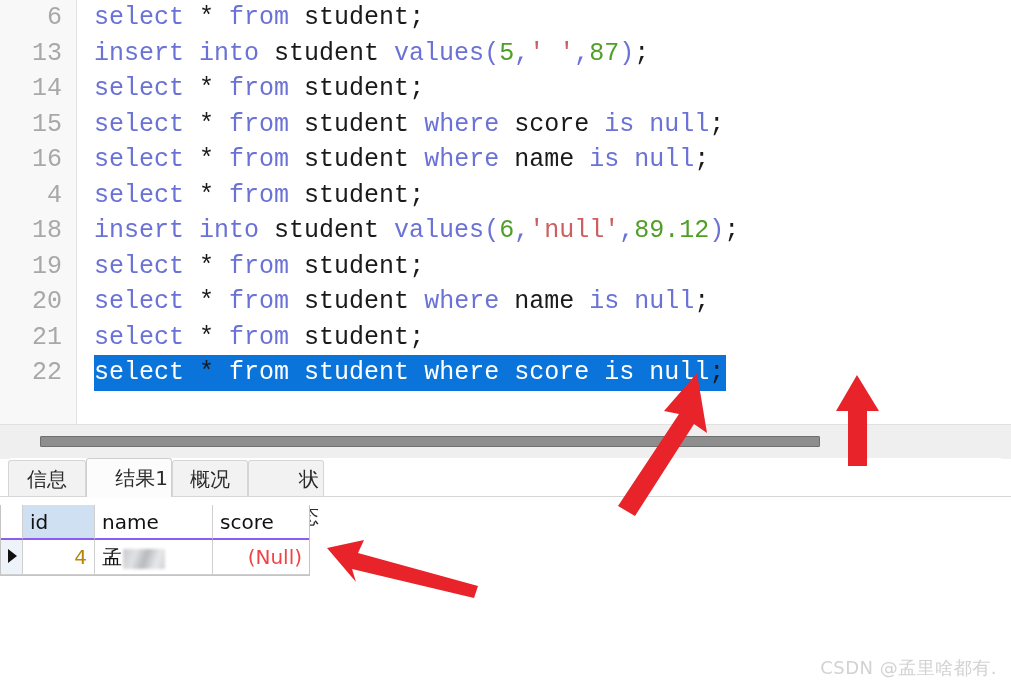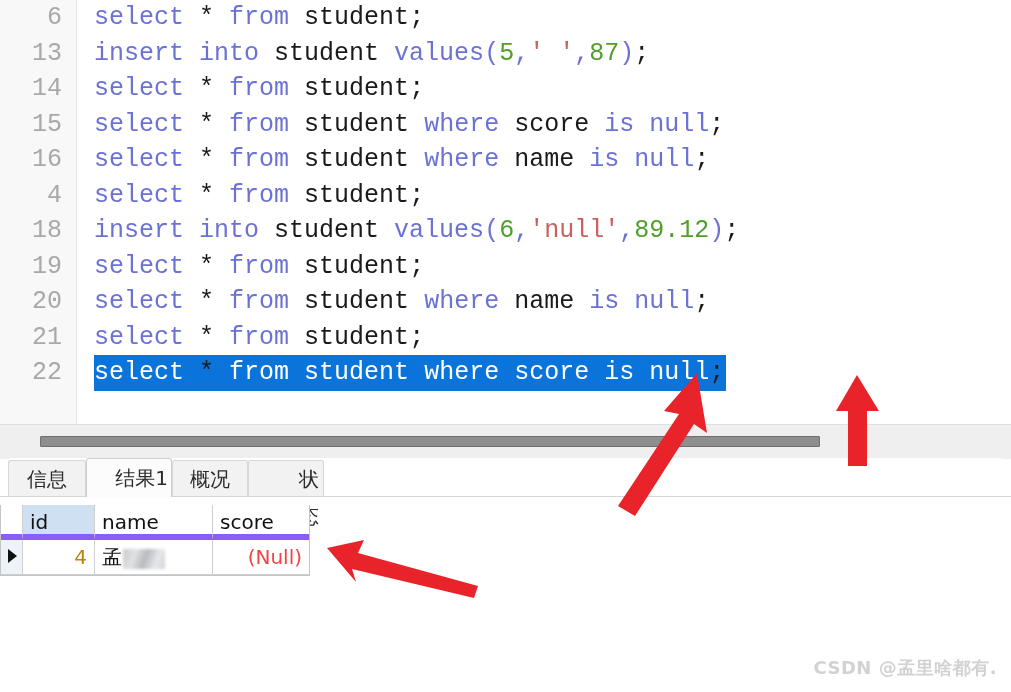--- a/index.html
+++ b/index.html
@@ -175,21 +175,21 @@
   }
   .c-marker { width: 22px; padding: 0; position: relative; }
   .c-id     { width: 72px; }
   .c-name   { width: 118px; }
   .c-score  { width: 96px; border-right: none; }
 
   .head .gcell {
     background: #ffffff;
     color: #111111;
     font-weight: normal;
-    border-bottom: 6px solid #8b5cf6;
+    border-bottom: 2px solid #8b5cf6;
   }
   .head .c-marker { background: #ffffff; }
   .head .c-id { background: #cfe0f2; }
 
   .row .c-marker { background: #eef3f9; border-right: 1px solid #cfcfcf; }
   .row .c-id { text-align: right; color: #b8860b; }
   .row .c-name { color: #111111; }
   .row .c-score { text-align: right; color: #ef4444; }
 
   #row-arrow {
@@ -230,21 +230,20 @@
   
   #watermark {
     position: absolute;
     right: 14px;
     bottom: 12px;
     font-family: "DejaVu Sans", "Liberation Sans", sans-serif;
     font-size: 18px;
     color: #d2d2d2;
     letter-spacing: 0.5px;
     white-space: nowrap;
-    font-weight: bold;
   }
 </style>
 </head>
 <body>
 
 <div id="editor">
   <div id="gutter-bg"></div>
   <div id="code-lines">
       <div class="code-line"><span class="ln">6</span><span class="code-text"><span class="kw">select</span><span class="op"> </span><span class="op">*</span><span class="op"> </span><span class="kw">from</span><span class="op"> </span><span class="id">student</span><span class="op">;</span></span></div>
       <div class="code-line"><span class="ln">13</span><span class="code-text"><span class="kw">insert</span><span class="op"> </span><span class="kw">into</span><span class="op"> </span><span class="id">student</span><span class="op"> </span><span class="kw">values</span><span class="pun">(</span><span class="num">5</span><span class="pun">,</span><span class="str">' '</span><span class="pun">,</span><span class="num">87</span><span class="pun">)</span><span class="op">;</span></span></div>

